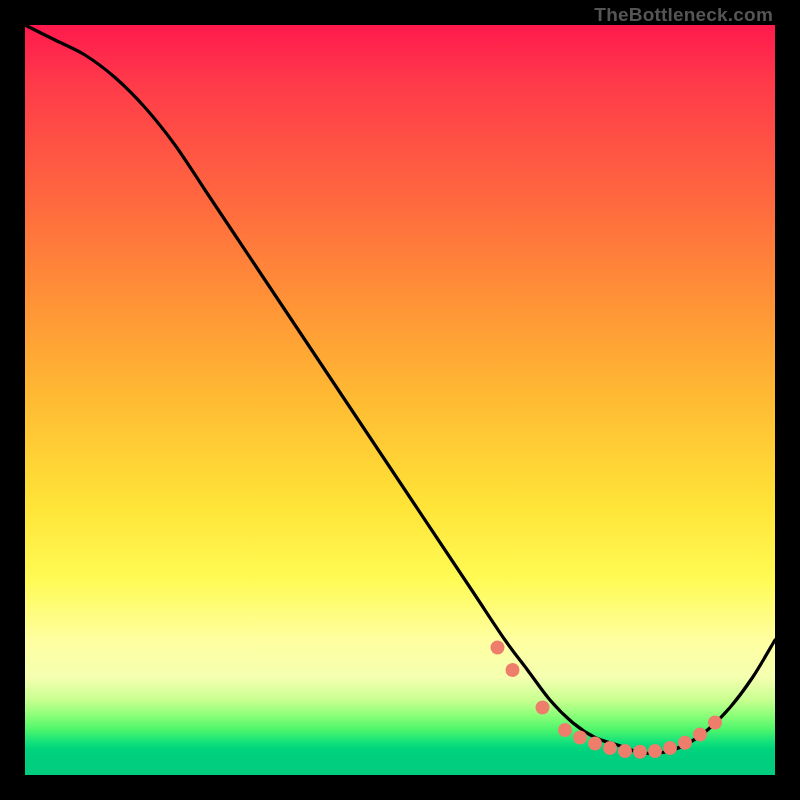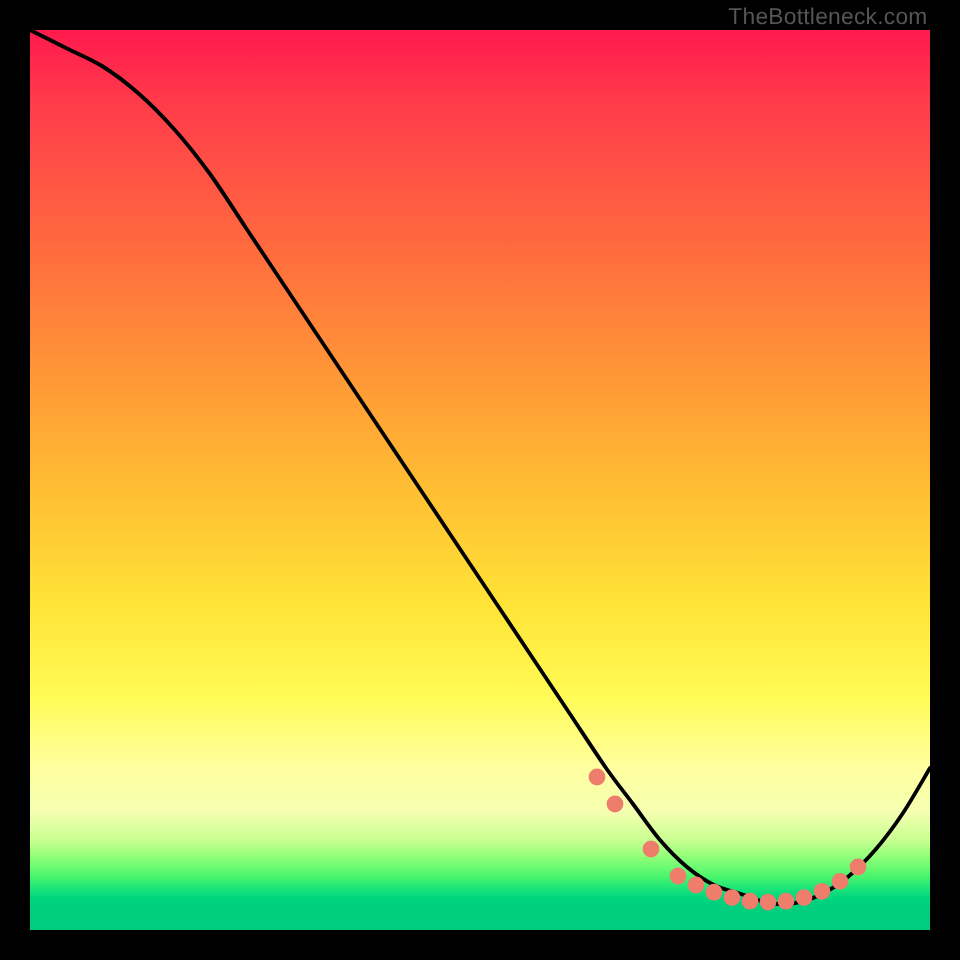--- a/index.html
+++ b/index.html
@@ -52,21 +52,21 @@
     width: 750px;
     height: 750px;
     overflow: visible;
   }
   .attribution {
     position: absolute;
     right: 27px;
     top: 4px;
     color: #555;
     font-size: 19px;
-    font-weight: 400;
+    font-weight: 700;
     letter-spacing: 0.2px;
     user-select: none;
   }
 </style>
 </head>
 <body>
 
 <div class="attribution">TheBottleneck.com</div>
 
 <div class="frame">

